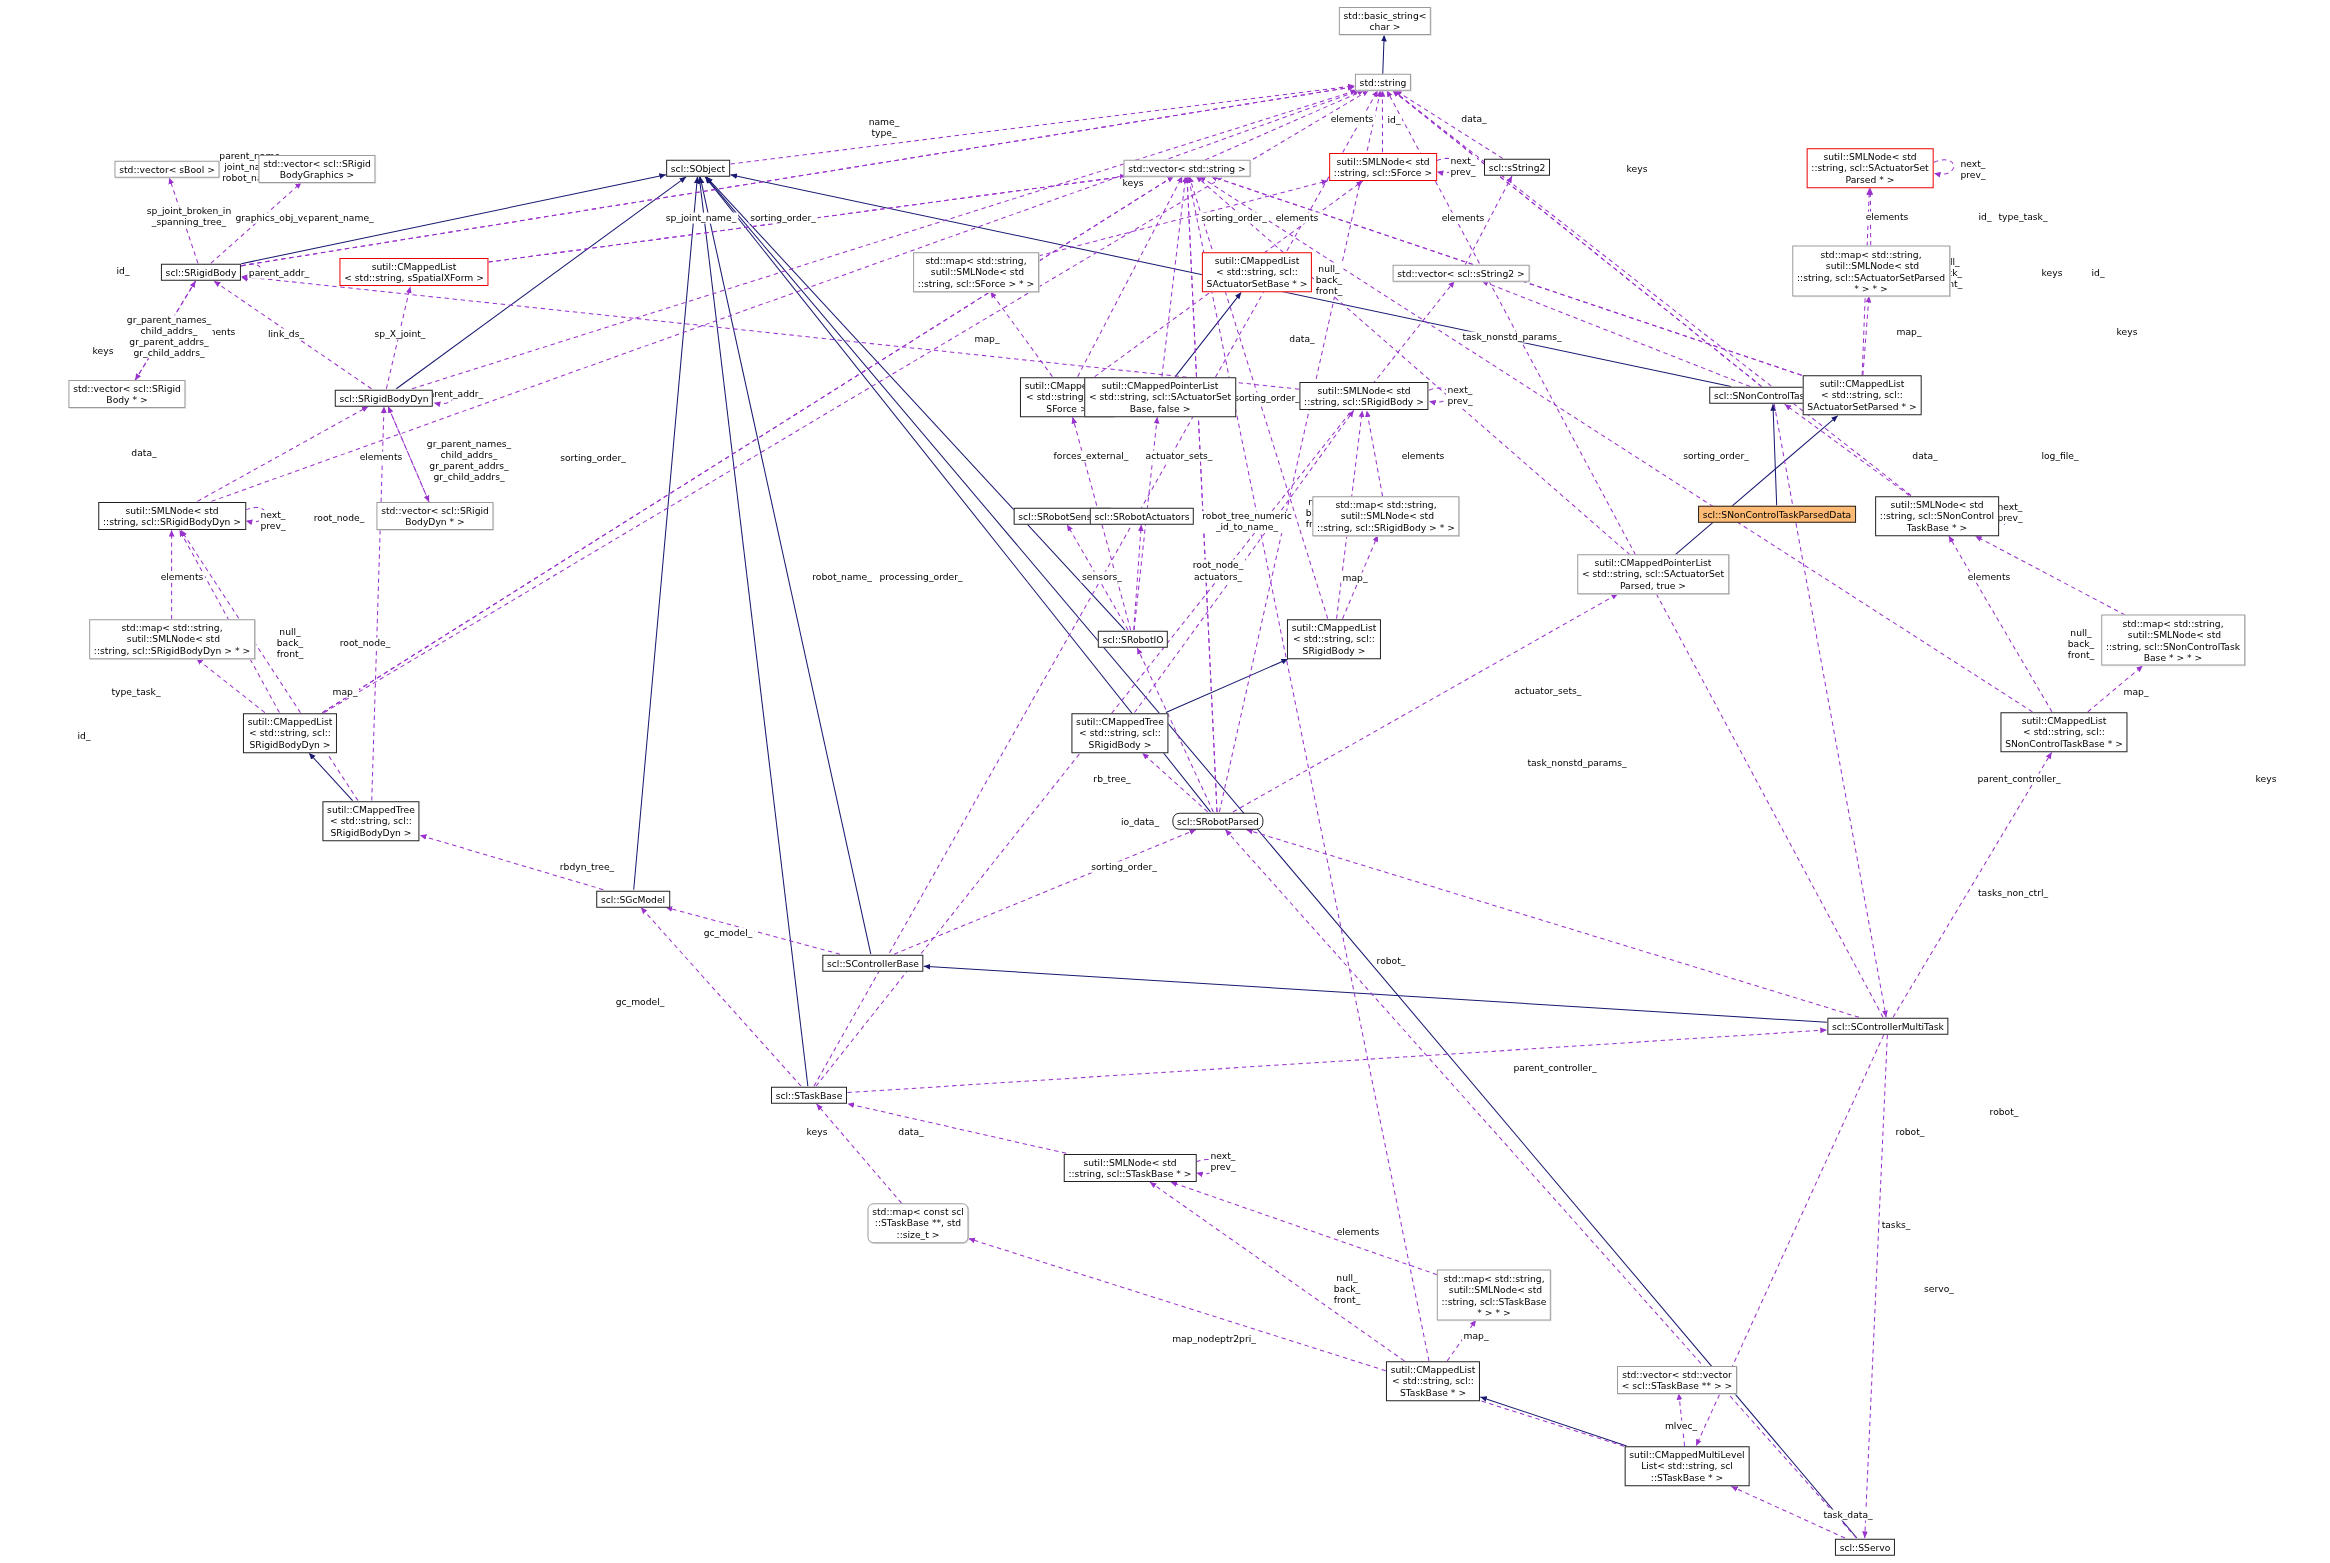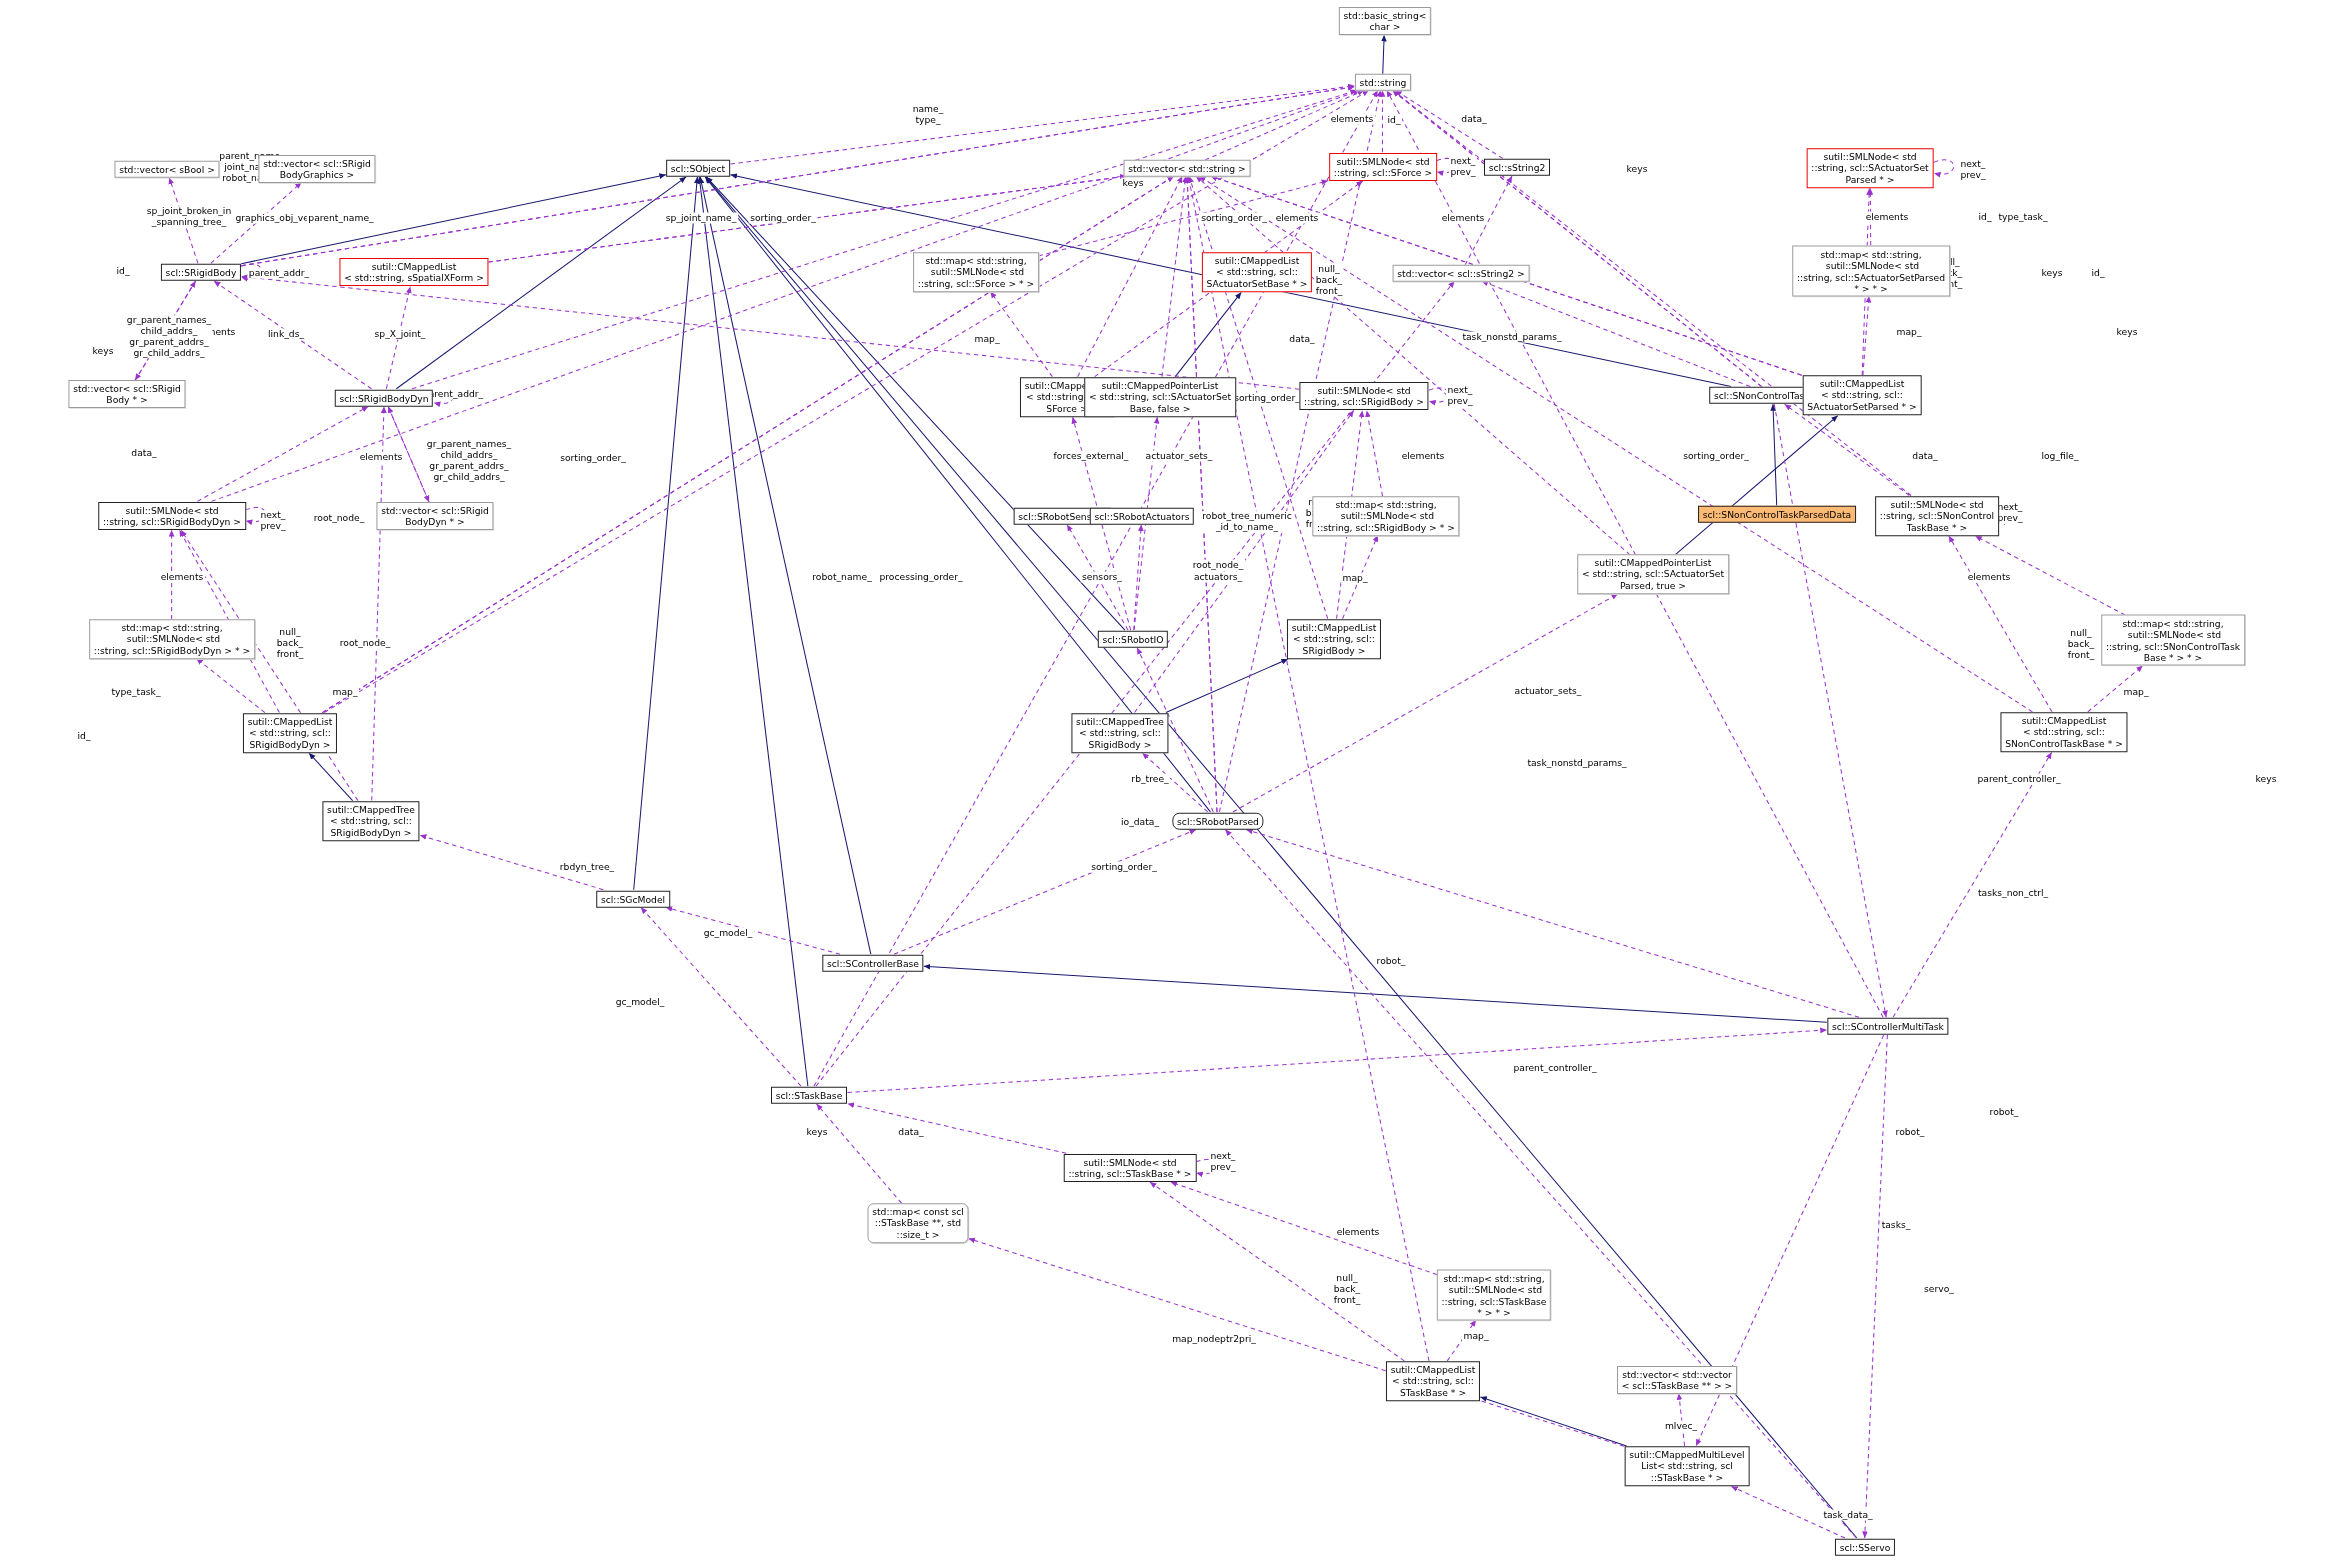--- a/index.html
+++ b/index.html
@@ -241,21 +241,21 @@
 &lt; std::string, scl::
 STaskBase * &gt;</div>
     <div class="node plain" style="left: 1677px; top: 1380px;">std::vector&lt; std::vector
 &lt; scl::STaskBase ** &gt; &gt;</div>
     <div class="node bold" style="left: 1687px; top: 1466px;">sutil::CMappedMultiLevel
 List&lt; std::string, scl
 ::STaskBase * &gt;</div>
     <div class="node bold" style="left: 1865px; top: 1547px;">scl::SServo</div>
     <div class="node plain" style="left: 127px; top: 394px;">std::vector&lt; scl::SRigid
 Body * &gt;</div>
-    <div class="edge-label" style="left: 884px; top: 115px; margin-left: 44px;">name_
+    <div class="edge-label" style="left: 884px; top: 128px;">name_
 type_</div>
     <div class="edge-label" style="left: 1352px; top: 119px;">elements</div>
     <div class="edge-label" style="left: 1394px; top: 120px;">id_</div>
     <div class="edge-label" style="left: 1474px; top: 119px;">data_</div>
     <div class="edge-label" style="left: 252px; top: 167px;">parent_name_
 joint_name_
 robot_name_</div>
     <div class="edge-label" style="left: 189px; top: 217px;">sp_joint_broken_in
 _spanning_tree_</div>
     <div class="edge-label" style="left: 277px; top: 218px;">graphics_obj_vec_</div>
@@ -299,21 +299,21 @@
 front_</div>
     <div class="edge-label" style="left: 987px; top: 339px;">map_</div>
     <div class="edge-label" style="left: 1463px; top: 167px;">next_
 prev_</div>
     <div class="edge-label" style="left: 1302px; top: 339px;">data_</div>
     <div class="edge-label" style="left: 1091px; top: 456px;">forces_external_</div>
     <div class="edge-label" style="left: 1179px; top: 456px;">actuator_sets_</div>
     <div class="edge-label" style="left: 1102px; top: 577px;">sensors_</div>
     <div class="edge-label" style="left: 1218px; top: 577px;">actuators_</div>
     <div class="edge-label" style="left: 1140px; top: 822px;">io_data_</div>
-    <div class="edge-label" style="left: 1150px; top: 779px;">rb_tree_</div>
+    <div class="edge-label" style="left: 1112px; top: 779px;">rb_tree_</div>
     <div class="edge-label" style="left: 842px; top: 577px;">robot_name_</div>
     <div class="edge-label" style="left: 921px; top: 577px;">processing_order_</div>
     <div class="edge-label" style="left: 1247px; top: 522px;">robot_tree_numeric
 _id_to_name_</div>
     <div class="edge-label" style="left: 1267px; top: 398px;">sorting_order_</div>
     <div class="edge-label" style="left: 1319px; top: 513px;">null_
 back_
 front_</div>
     <div class="edge-label" style="left: 1423px; top: 456px;">elements</div>
     <div class="edge-label" style="left: 1355px; top: 578px;">map_</div>

